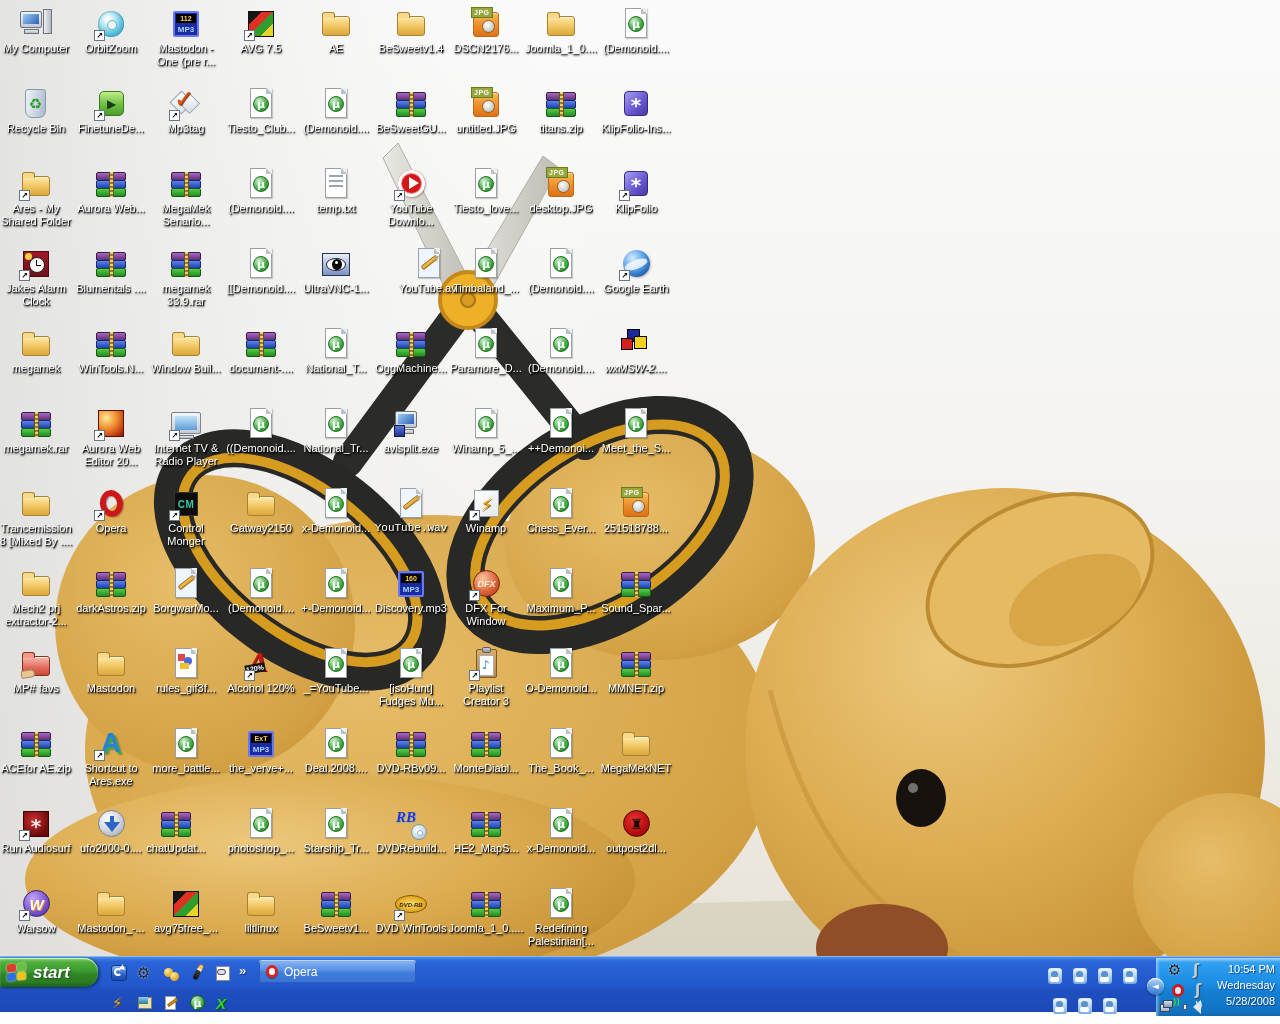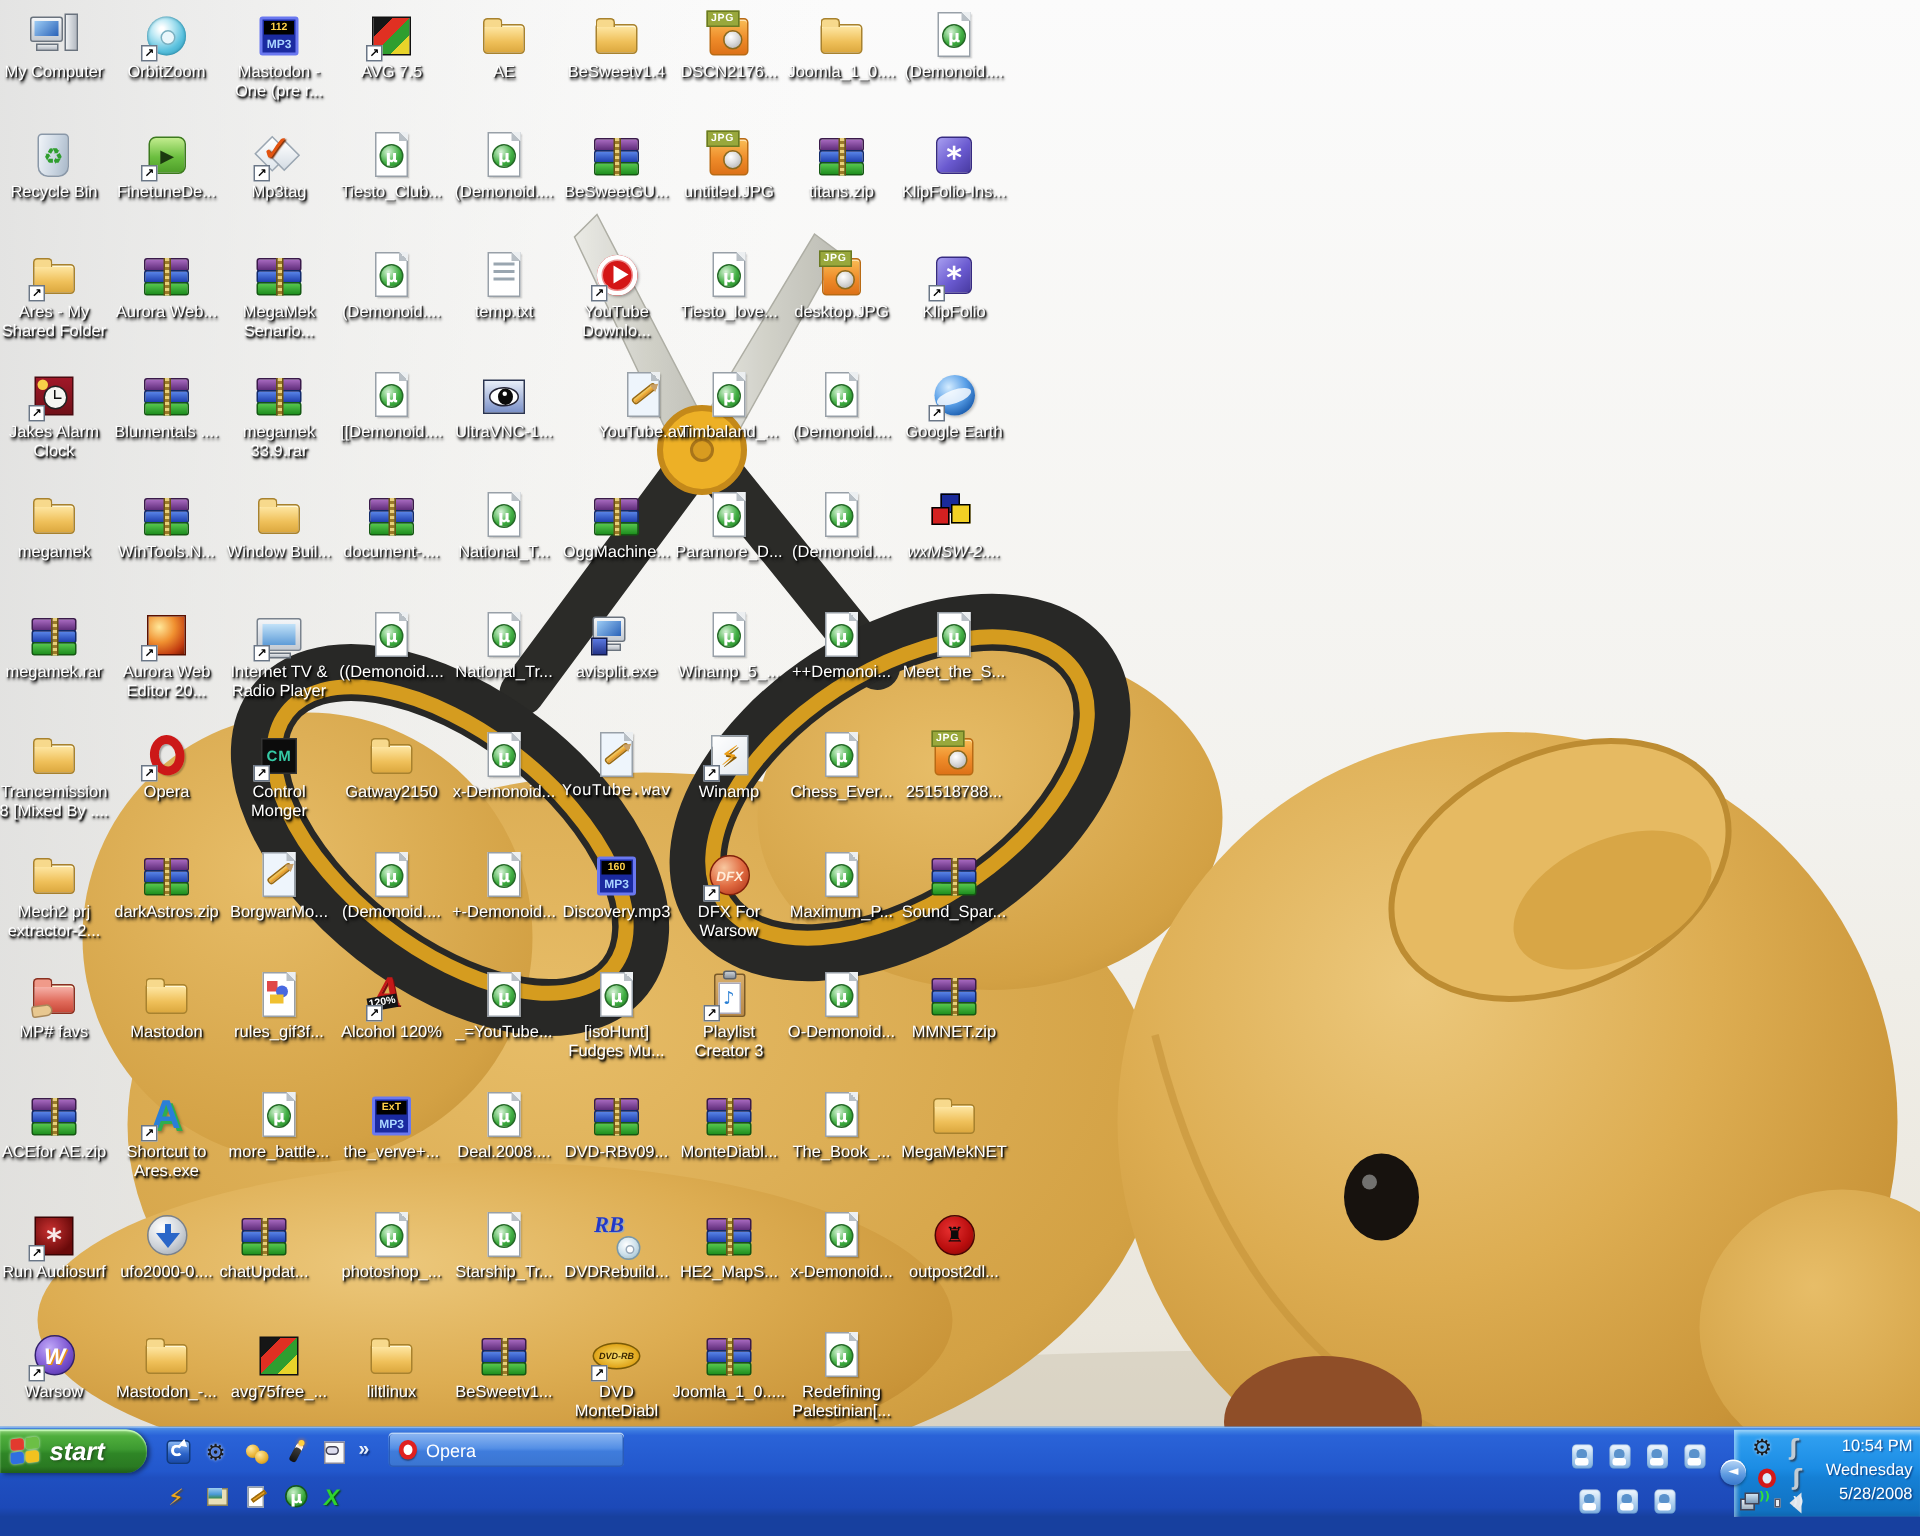--- a/index.html
+++ b/index.html
@@ -92,21 +92,21 @@
   .wsw{left:5px;top:3px;width:27px;height:27px;border-radius:50%;background:radial-gradient(circle at 36% 30%,#c0a8f8,#7a52d0 58%,#46289a);border:1px solid #32206e;color:#fff;font:bold italic 15px/27px "Liberation Sans",sans-serif;text-align:center;text-shadow:1px 1px 0 #e8921c;}
   .rbx{left:3px;top:2px;color:#2238c8;font:bold italic 15px/17px "Liberation Serif",serif;text-shadow:1px 1px 0 #99aabb;}
   .cd2{right:2px;bottom:1px;width:16px;height:16px;border-radius:50%;background:radial-gradient(circle at 40% 35%,#ffffff,#cfe2ec 50%,#93b4c6);border:1px solid #7a98a8;}
   .cd2:after{content:"";position:absolute;left:5px;top:5px;width:4px;height:4px;border-radius:50%;background:#fff;border:1px solid #99aabb;}
   .dvr{left:2px;top:8px;width:32px;height:18px;border-radius:50%;background:radial-gradient(#f8e070,#e2a81e 65%,#b07c08);border:1px solid #7a5a06;color:#3a2600;font:bold italic 6px/18px "Liberation Sans",sans-serif;text-align:center;}
   .otp{left:5px;top:3px;width:27px;height:27px;border-radius:50%;background:radial-gradient(circle at 40% 35%,#e83030,#b80d0d 60%,#7a0606);border:1px solid #4a0404;color:#0a0a0a;font:14px/26px "DejaVu Sans",sans-serif;text-align:center;}
   .wab{left:6px;top:3px;width:25px;height:27px;background:linear-gradient(135deg,#ffffff,#e4e9ee);border:1px solid #98a2ac;color:#eda019;font:18px/27px "DejaVu Sans",sans-serif;text-align:center;text-shadow:1px 1px 0 #8a5a00;}
   .rcb{left:7px;top:2px;width:21px;height:29px;background:linear-gradient(100deg,#f0f4f8,#cbd6e2 55%,#a8b8c8);border:1px solid #8a98a8;border-radius:3px 3px 7px 7px;color:#2f9e2f;font:bold 15px/29px "DejaVu Sans",sans-serif;text-align:center;}
 
   
-  .taskbar{position:absolute;left:0;bottom:0;width:1280px;height:73px;
+  .taskbar{position:absolute;left:0;bottom:12px;width:1280px;height:56px;
     background:linear-gradient(#5a9ae8 0,#3a78e0 3px,#2a63d8 6px,#2257cc 30px,#1f4fc0 34px,#1c49b8 54px,#17409f 60px);
     box-shadow:inset 0 1px 0 #85b5f2;}
   .start{position:absolute;left:0;top:2px;width:98px;height:29px;border-radius:0 14px 14px 0;
     background:linear-gradient(#8fd17a 0,#4fae3c 15%,#3d9a31 45%,#2f8626 55%,#2a7a22 85%,#1f5e19 100%);
     box-shadow:inset 0 1px 1px #cfffc0,2px 1px 3px rgba(0,0,0,.45);
     display:flex;align-items:center;gap:5px;padding-left:7px;box-sizing:border-box;
     color:#fff;font-weight:bold;font-style:italic;font-size:17px;text-shadow:1px 1px 2px #234f1c;cursor:pointer;}
   .flag{position:relative;width:21px;height:19px;flex:0 0 21px;}
   .flag span{position:absolute;width:9px;height:8px;border-radius:1px 3px 1px 3px;transform:skewY(-8deg);box-shadow:0 0 2px rgba(255,255,255,.8);}
   .f1{left:0;top:1px;background:#e23a2e;}
@@ -796,21 +796,21 @@
           </span>
         </div>
         <div class="lbl">Discovery.mp3</div>
       </div>
       <div class="dicon" style="left: 447px; top: 567px;">
         <div class="i32">
           <span class="dfx">DFX</span>
           <span class="sc">↗</span>
         </div>
         <div class="lbl">DFX For
-Warsow</div>
+Window</div>
       </div>
       <div class="dicon" style="left: 522px; top: 567px;">
         <div class="i32">
           <span class="pgx"></span>
           <span class="mu">µ</span>
         </div>
         <div class="lbl">Maximum_P...</div>
       </div>
       <div class="dicon" style="left: 597px; top: 567px;">
         <div class="i32">
@@ -1081,21 +1081,21 @@
             <span class="rzp"></span>
           </span>
         </div>
         <div class="lbl">BeSweetv1...</div>
       </div>
       <div class="dicon" style="left: 372px; top: 887px;">
         <div class="i32">
           <span class="dvr">DVD-RB</span>
           <span class="sc">↗</span>
         </div>
-        <div class="lbl">DVD MonteDiabl</div>
+        <div class="lbl">DVD WinTools</div>
       </div>
       <div class="dicon" style="left: 447px; top: 887px;">
         <div class="i32">
           <span class="rar">
             <span class="rb1"></span>
             <span class="rb2"></span>
             <span class="rb3"></span>
             <span class="rzp"></span>
           </span>
         </div>

